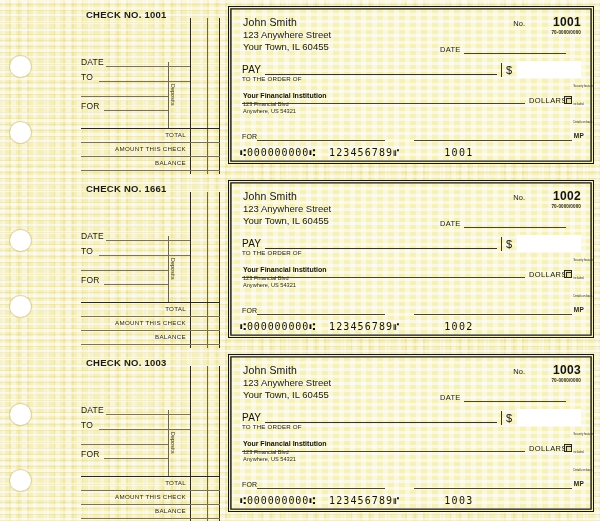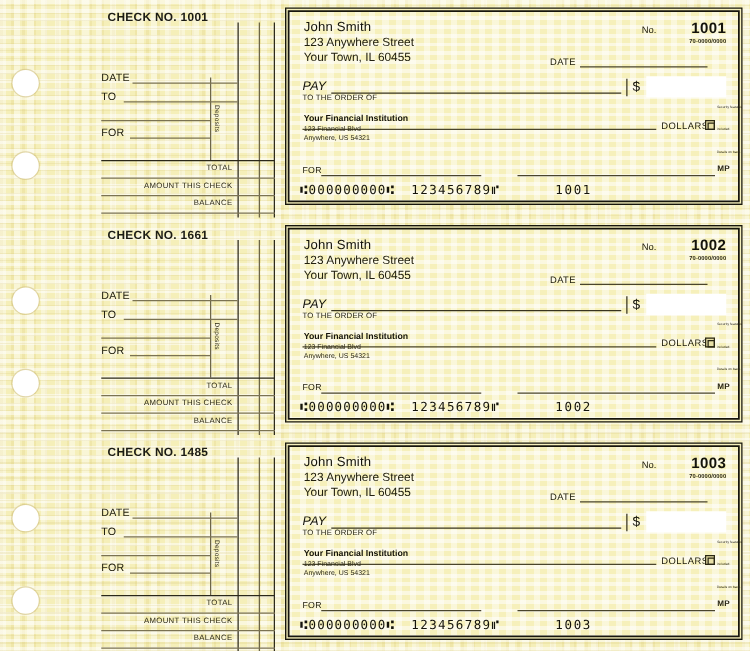--- a/index.html
+++ b/index.html
@@ -214,21 +214,20 @@
     background: #4a452c;
   }
 
   .pay-label {
     position: absolute;
     left: 13px;
     top: 57px;
     font-size: 10px;
     color: #14130b;
     letter-spacing: 0.2px;
-    font-style: italic;
   }
   .pay-sub {
     position: absolute;
     left: 13px;
     top: 68px;
     font-size: 6.2px;
     color: #22200f;
     letter-spacing: 0.2px;
   }
   .pay-rule {
@@ -568,21 +567,21 @@
         <span class="micr-routing">⑆000000000⑆</span>
         <span class="micr-account">123456789⑈</span>
         <span class="micr-serial">1002</span>
       </div>
     </div>
   </div>
 
   <div class="voucher" style="top:348px">
 
     <div class="stub">
-      <div class="stub-title">CHECK NO. 1485</div>
+      <div class="stub-title">CHECK NO. 1003</div>
 
       <div class="vrule dark" style="left:146px; top:18px;  height:156px;"></div>
       <div class="vrule" style="left:124px; top:62px;  height:66px;"></div>
       <div class="vrule" style="left:163px; top:18px;  height:156px;"></div>
       <div class="vrule dark" style="left:175px; top:18px;  height:156px;"></div>
 
       <div class="fieldlabel" style="left:37px; top:57px;">DATE</div>
       <div class="hline" style="left:62px;  top:66px;  width:84px;"></div>
 
       <div class="fieldlabel" style="left:37px; top:72px;">TO</div>

